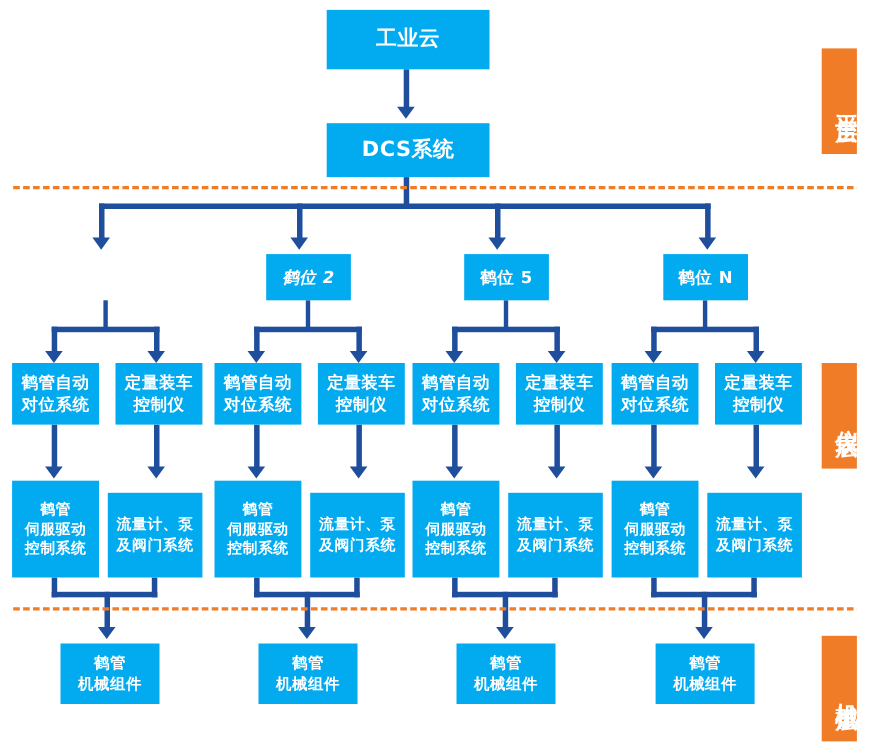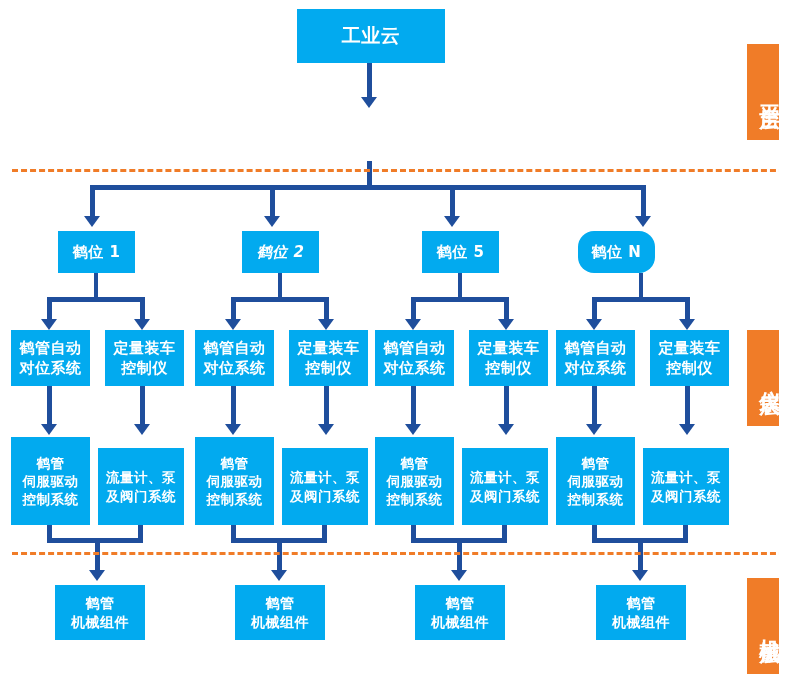--- a/index.html
+++ b/index.html
@@ -81,20 +81,21 @@
 </head>
 <body>
 
 <div id="canvas">
 
   <div class="box box-top" style="left:297px; top:9px; width:148px; height:54px;">工业云</div>
 
   <div class="ln" style="left:367px; top:63px; width:5px; height:36px;"></div>
   <div class="arrowhead" style="left:361px; top:97px;"></div>
 
+  <div class="box box-top" style="left:297px; top:112px; width:148px; height:49px;">DCS系统</div>
 
   <div class="divider" style="left:12px; top:169px; width:782px;"></div>
 
   <div class="layer-tag" style="left:747px; top:44px; width:44px; height:96px;">
     <span style="writing-mode:vertical-rl; text-orientation:upright; letter-spacing:3px;">平台层</span>
   </div>
   <div class="layer-tag" style="left:747px; top:330px; width:44px; height:96px;">
     <span style="writing-mode:vertical-rl; text-orientation:upright; letter-spacing:3px;">仪表层</span>
   </div>
   <div class="layer-tag" style="left:747px; top:578px; width:44px; height:96px;">
@@ -110,24 +111,23 @@
 
   <div class="ln" style="left:270px; top:185px; width:5px; height:33px;"></div>
   <div class="arrowhead" style="left:264px; top:216px;"></div>
 
   <div class="ln" style="left:450px; top:185px; width:5px; height:33px;"></div>
   <div class="arrowhead" style="left:444px; top:216px;"></div>
 
   <div class="ln" style="left:641px; top:185px; width:5px; height:33px;"></div>
   <div class="arrowhead" style="left:635px; top:216px;"></div>
 
-  <div class="box box-bay" style="left:58px; top:231px; width:77px; height:42px;">鹤位 1</div>
   <div class="box box-bay" style="left:242px; top:231px; width:77px; height:42px;font-style:italic;">鹤位 2</div>
   <div class="box box-bay" style="left:422px; top:231px; width:77px; height:42px;">鹤位 5</div>
-  <div class="box box-bay" style="left:578px; top:231px; width:77px; height:42px;border-radius:16px;">鹤位 N</div>
+  <div class="box box-bay" style="left:603px; top:231px; width:77px; height:42px;">鹤位 N</div>
 
   <div class="ln" style="left:94px; top:273px; width:4px; height:26px;"></div>
   <div class="ln" style="left:47px; top:297px; width:98px; height:5px;"></div>
   <div class="ln" style="left:47px; top:297px; width:5px; height:24px;"></div>
   <div class="arrowhead" style="left:41px; top:319px;"></div>
   <div class="ln" style="left:140px; top:297px; width:5px; height:24px;"></div>
   <div class="arrowhead" style="left:134px; top:319px;"></div>
 
   <div class="ln" style="left:278px; top:273px; width:4px; height:26px;"></div>
   <div class="ln" style="left:231px; top:297px; width:98px; height:5px;"></div>

